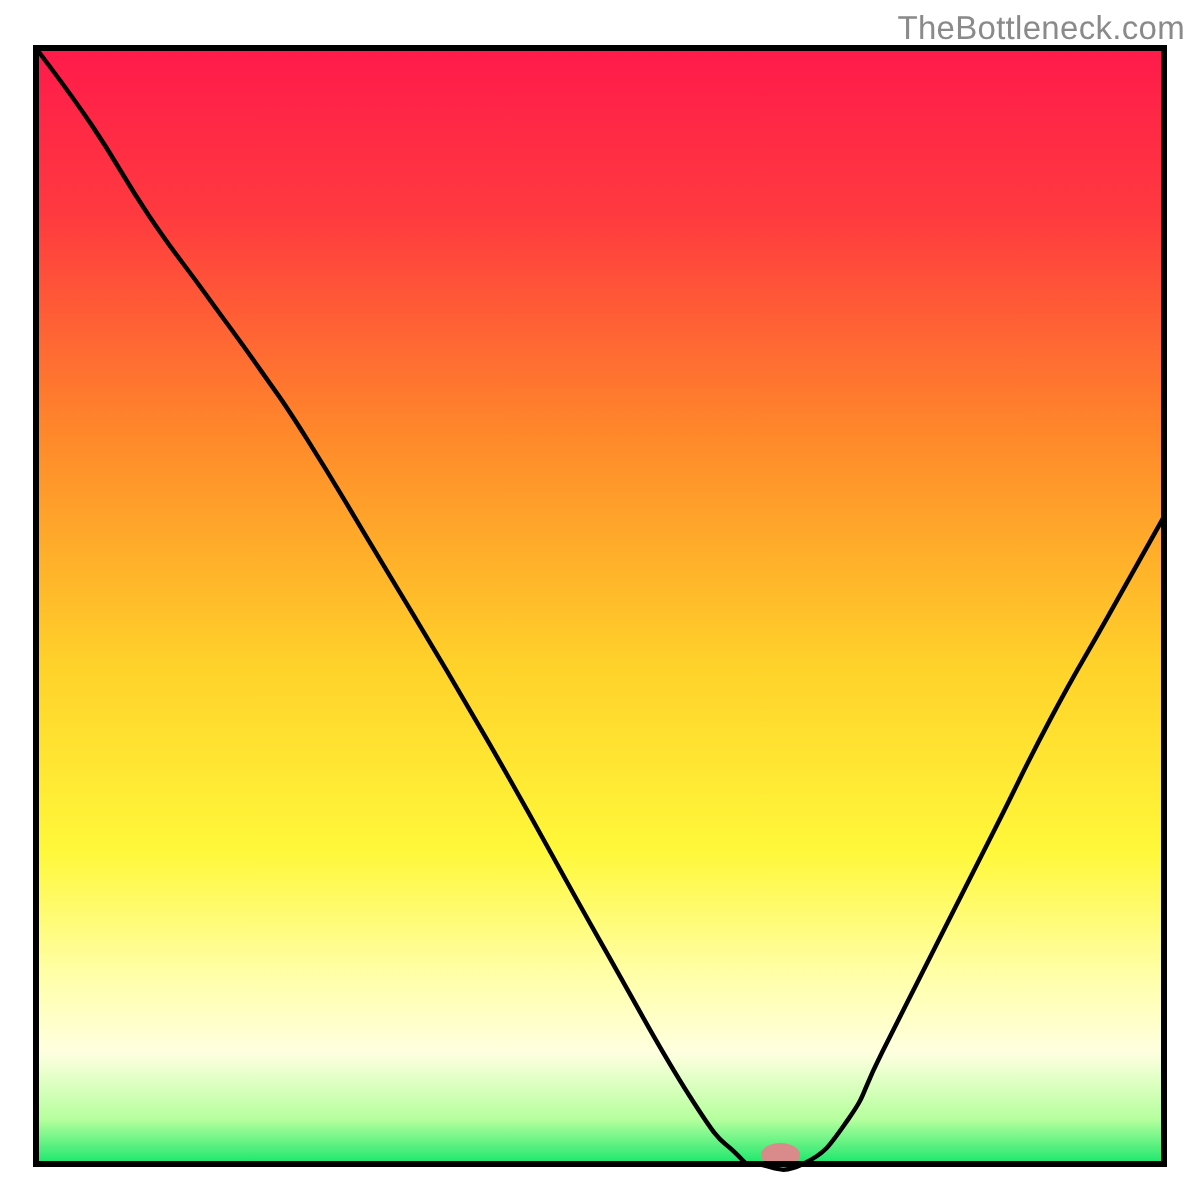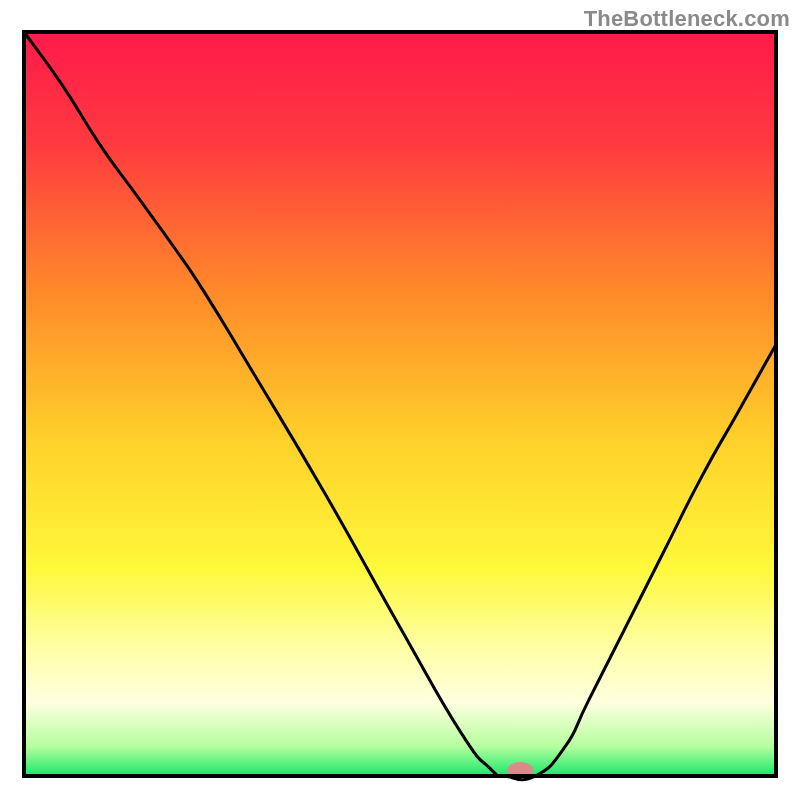--- a/index.html
+++ b/index.html
@@ -13,21 +13,21 @@
   .container {
     position: relative;
     width: 800px;
     height: 800px;
   }
   .watermark {
     position: absolute;
     top: 6px;
     right: 10px;
     font-size: 22px;
-    font-weight: 700;
+    font-weight: 400;
     color: #8a8a8a;
     letter-spacing: 0.2px;
     z-index: 5;
   }
   svg {
     display: block;
   }
 </style>
 </head>
 <body>

